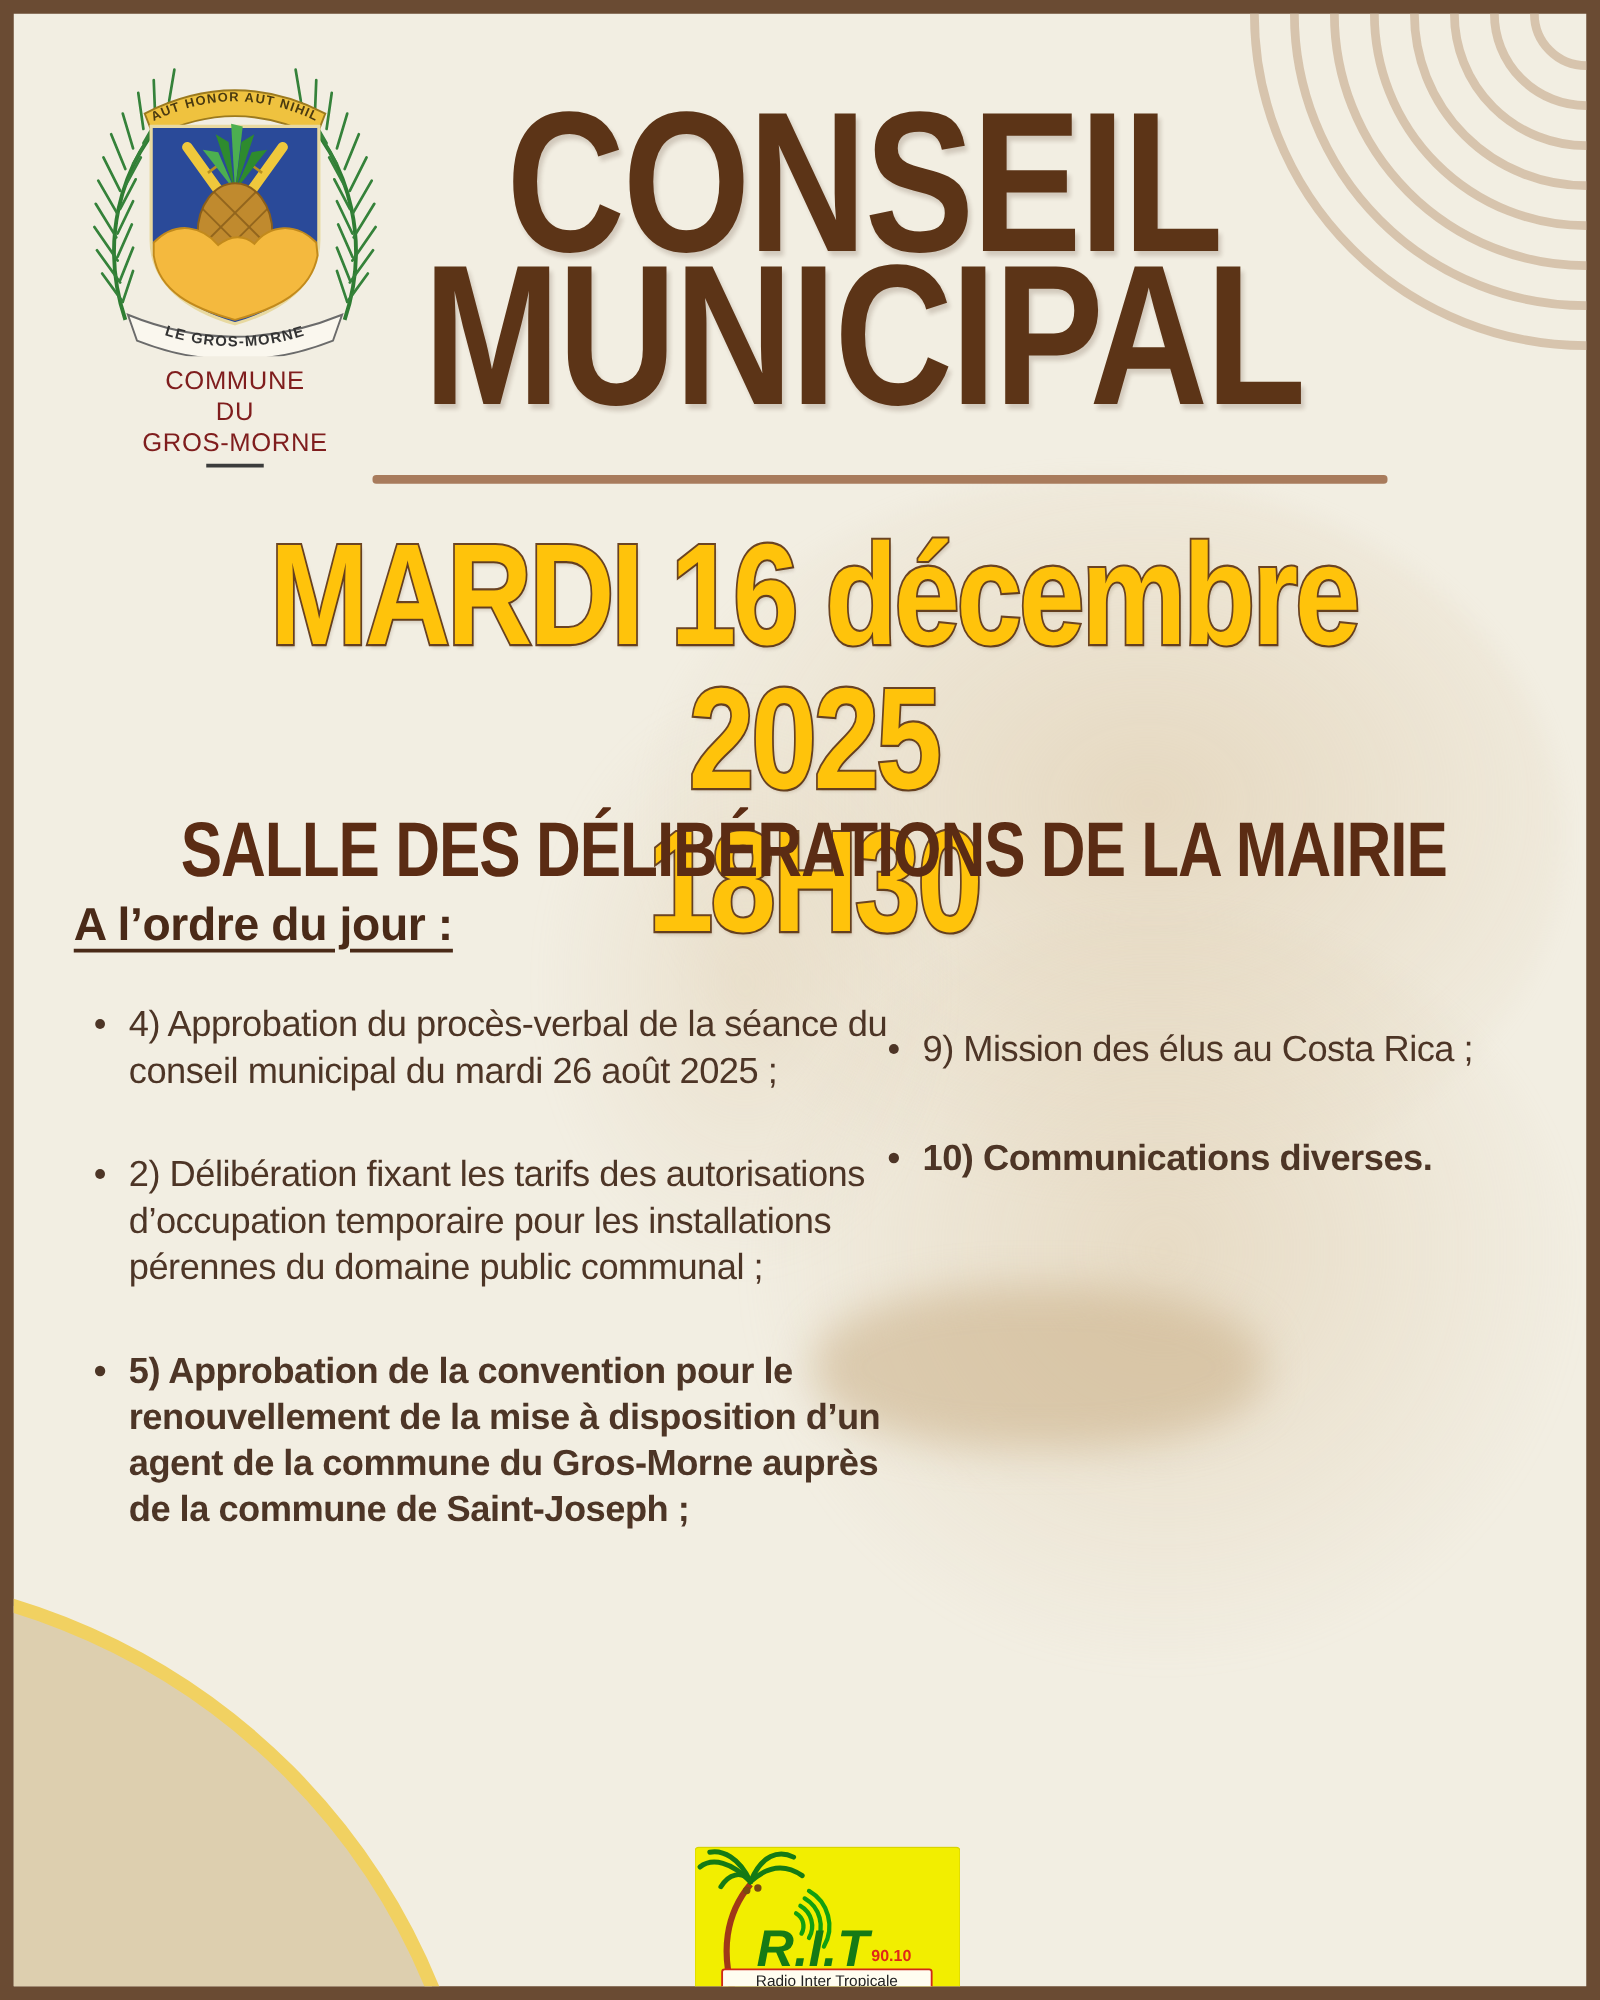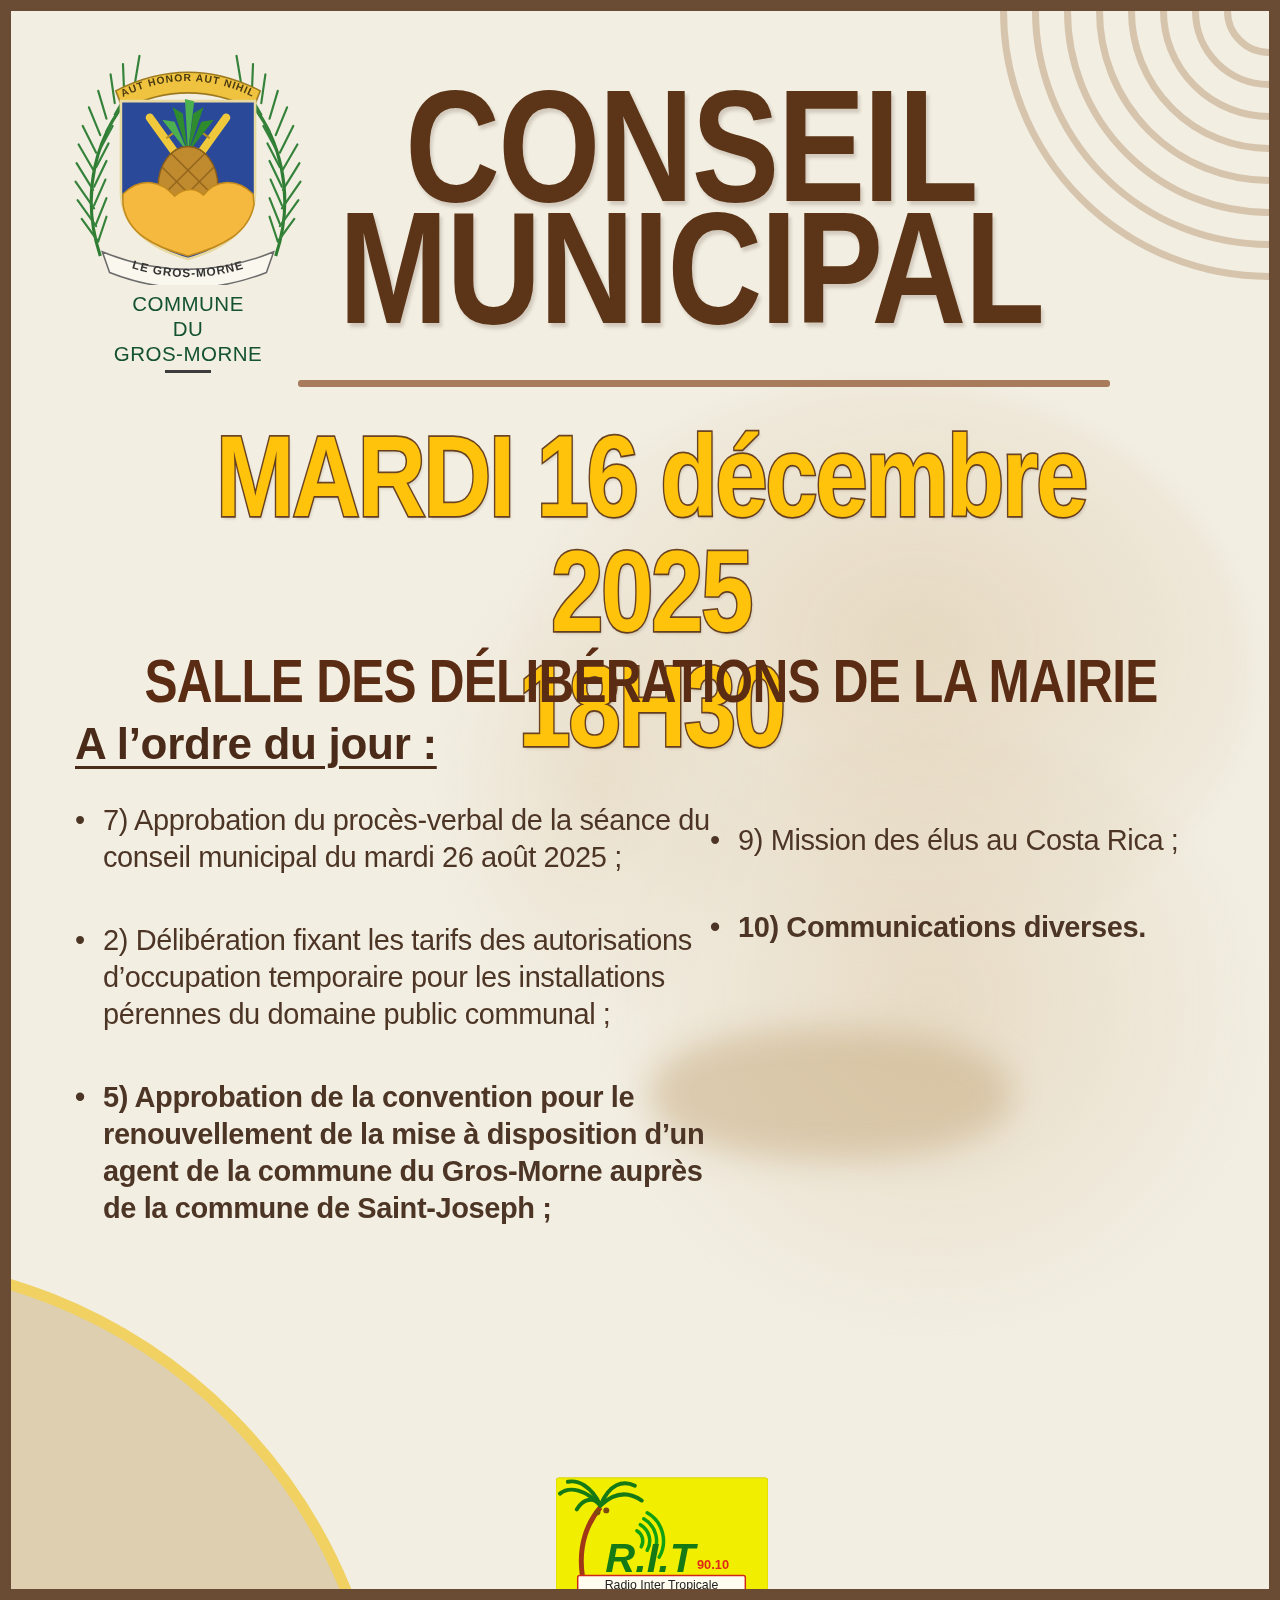--- a/index.html
+++ b/index.html
@@ -14,21 +14,21 @@
   .blob-a{left:500px;top:370px;width:740px;height:580px;background:radial-gradient(ellipse at 55% 45%,rgba(222,203,172,.62),rgba(222,203,172,0) 72%);filter:blur(8px);}
   .blob-b{left:590px;top:720px;width:660px;height:600px;background:radial-gradient(ellipse at 50% 45%,rgba(222,203,172,.55),rgba(222,203,172,0) 72%);filter:blur(10px);}
   .blob-c{left:640px;top:1018px;width:360px;height:130px;background:rgba(200,172,130,.5);filter:blur(16px);border-radius:45%;}
   .blob-d{left:420px;top:540px;width:330px;height:470px;background:radial-gradient(ellipse,rgba(222,203,172,.38),rgba(222,203,172,0) 70%);filter:blur(10px);}
   .bottom-circle{
     position:absolute;left:-690px;top:1245px;width:1070px;height:1070px;box-sizing:border-box;
     border-radius:50%;background:#DDCFAF;border:11px solid #F1D161;z-index:1;
   }
   
   .emblem{position:absolute;left:48px;top:26px;width:258px;text-align:center;z-index:2;}
-  .emblem-caption{margin-top:2px;color:#14532d;font-size:20.5px;line-height:25px;font-weight:400;letter-spacing:.5px;}
+  .emblem-caption{margin-top:2px;color:#7f1d1d;font-size:20.5px;line-height:25px;font-weight:400;letter-spacing:.5px;}
   .emblem-underline{width:46px;height:3px;background:#3C3C3C;margin:4px auto 0;}
   
   .title-block{
     position:absolute;left:250px;top:74px;width:860px;text-align:center;z-index:2;
     color:#5C3417;font-weight:700;font-size:160px;line-height:122px;letter-spacing:-2px;
     transform:scaleX(.82);transform-origin:50% 0;
     text-shadow:3px 4px 4px rgba(60,35,15,.18);
   }
   .title-divider{position:absolute;left:287px;top:369px;width:812px;height:7px;background:#A87B5C;border-radius:3px;z-index:2;}
   .date-block{
@@ -37,22 +37,22 @@
     color:#FFC30B;-webkit-text-stroke:3.4px #6B4423;paint-order:stroke fill;
     transform:scaleX(.82);transform-origin:50% 0;
     text-shadow:2px 3px 3px rgba(60,35,15,.16);
   }
   .venue{
     position:absolute;left:0;top:634px;width:1280px;text-align:center;z-index:2;
     color:#5B2C14;font-weight:700;font-size:62px;letter-spacing:-1px;
     transform:scaleX(.80);transform-origin:50% 0;
   }
   .agenda-heading{
-    position:absolute;left:64px;top:708px;z-index:2;
-    color:#4A2A18;font-weight:700;font-size:44px;letter-spacing:-.3px;
+    position:absolute;left:48px;top:708px;z-index:2;
+    color:#4A2A18;font-weight:700;font-size:37px;letter-spacing:-.3px;
     text-decoration:underline;text-decoration-thickness:3px;text-underline-offset:7px;
   }
   
   .agenda-list{position:absolute;top:791px;margin:0;padding:0;list-style:none;z-index:2;
     color:#4D3526;font-size:29px;line-height:37px;letter-spacing:-.4px;font-weight:500;}
   .agenda-list.left{left:57px;width:648px;}
   .agenda-list.right{left:692px;width:556px;padding-top:20px;}
   .agenda-list li{position:relative;padding-left:35px;margin-bottom:46px;}
   .agenda-list li::before{content:"•";position:absolute;left:7px;top:0;font-size:29px;}
   .agenda-list.right li{margin-bottom:50px;}
@@ -201,21 +201,21 @@
   <div class="date-block">
     <div>MARDI 16 décembre 2025</div>
     <div>18H30</div>
   </div>
 
   <div class="venue">SALLE DES DÉLIBÉRATIONS DE LA MAIRIE</div>
 
   <div class="agenda-heading">A l’ordre du jour :</div>
 
   <ul class="agenda-list left">
-    <li>7) Approbation du procès-verbal de la séance du conseil municipal du mardi 26 août 2025 ;</li>
+    <li>4) Approbation du procès-verbal de la séance du conseil municipal du mardi 26 août 2025 ;</li>
     <li>2) Délibération fixant les tarifs des autorisations d’occupation temporaire pour les installations pérennes du domaine public communal ;</li>
     <li>5) Approbation de la convention pour le renouvellement de la mise à disposition d’un agent de la commune du Gros-Morne auprès de la commune de Saint-Joseph ;</li>
   </ul>
   <ul class="agenda-list right">
     <li>9) Mission des élus au Costa Rica ;</li>
     <li>10) Communications diverses.</li>
   </ul>
 
   <svg class="rit" viewBox="0 0 215 120">
     <rect x="0" y="0" width="215" height="120" rx="3" fill="#F2EE00" stroke="#D8D400"></rect>

